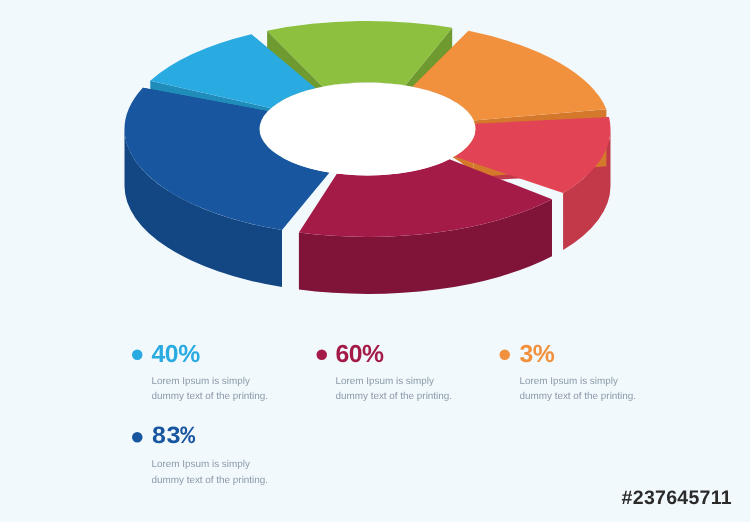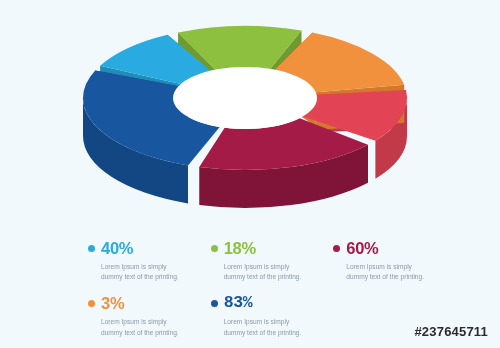--- a/index.html
+++ b/index.html
@@ -6,21 +6,20 @@
   body{
     width:500px;height:348px;
     background:#f2f9fd;
     font-family:"Liberation Sans", sans-serif;
     overflow:hidden;
     position:relative;
   }
   #infographic{
     position:absolute;inset:0;
     background:#f2f9fd;
-    margin-top:12px;
   }
   
   .chart-wrap{
     position:absolute;
     left:70px;top:6px;
     width:350px;height:196px;
   }
   .chart-wrap svg{display:block;width:350px;height:196px;}
 
   
@@ -120,30 +119,20 @@
         <span class="legend-dot" style="background: rgb(41, 171, 226);"></span>
         <span class="legend-pct" style="color: rgb(41, 171, 226);">40%</span>
       </div>
       <div class="legend-desc">
         <span>Lorem Ipsum is simply</span>
         <span>dummy text of the printing.</span>
       </div>
     </div>
 
 
-    <div class="legend-item">
-      <div class="legend-head">
-        <span class="legend-dot" style="background: rgb(140, 192, 62);"></span>
-        <span class="legend-pct" style="color: rgb(140, 192, 62);">18%</span>
-      </div>
-      <div class="legend-desc">
-        <span>Lorem Ipsum is simply</span>
-        <span>dummy text of the printing.</span>
-      </div>
-    </div>
 
     <div class="legend-item">
       <div class="legend-head">
         <span class="legend-dot" style="background: rgb(165, 27, 72);"></span>
         <span class="legend-pct" style="color: rgb(165, 27, 72);">60%</span>
       </div>
       <div class="legend-desc">
         <span>Lorem Ipsum is simply</span>
         <span>dummy text of the printing.</span>
       </div>

